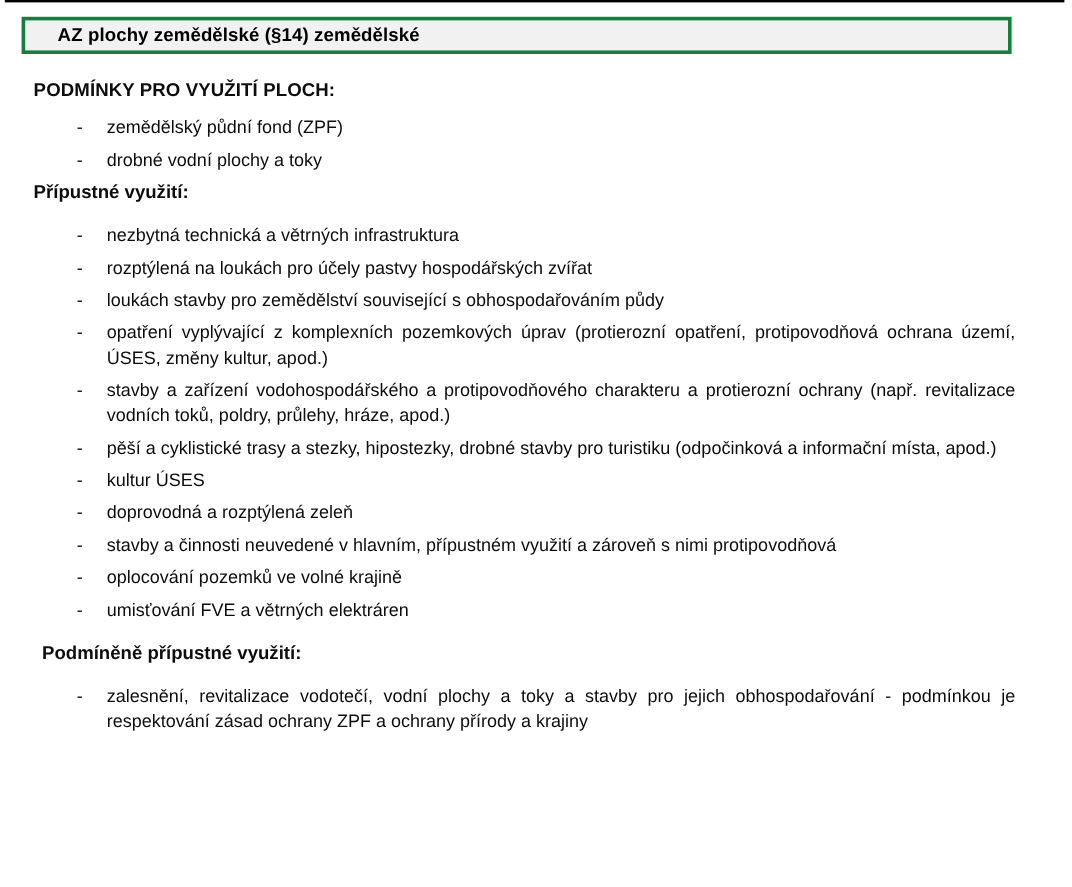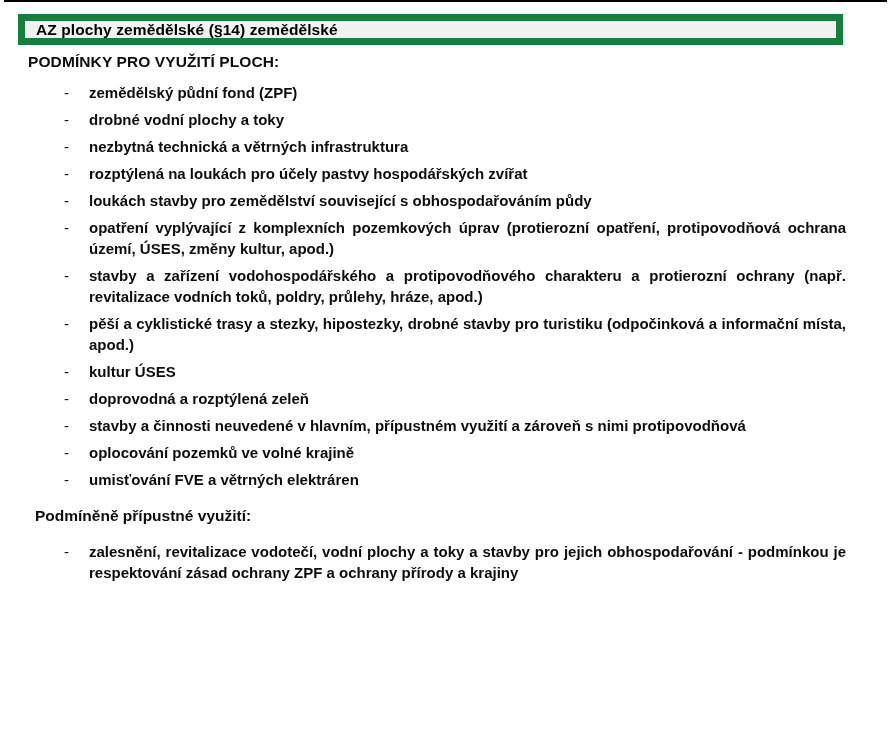--- a/index.html
+++ b/index.html
@@ -14,29 +14,29 @@
   .page { position: relative; width: 893px; height: 739px; background: #ffffff; }
 
   .top-rule {
     position: absolute; top: 0; left: 4px; width: 883px; height: 2px;
     background: #000000;
   }
 
   .header-box {
     position: absolute; top: 14px; left: 18px; width: 825px; height: 31px;
     background: #f1f1f1;
-    border: 7px solid #15803d;
+    border: 3px solid #15803d;
     display: flex; align-items: center;
-    padding-left: 11px;
+    padding-left: 27px;
     font-size: 15.5px; font-weight: bold; color: #000000;
     letter-spacing: 0.1px;
   }
 
   .content {
-    position: absolute; top: 52px; left: 28px; width: 818px;
+    position: absolute; top: 66px; left: 28px; width: 818px;
   }
 
   .main-title {
     font-size: 15.5px; font-weight: bold; line-height: 20px;
     margin-bottom: 10px;
     letter-spacing: 0.1px;
   }
 
   .section-heading {
     font-size: 15.5px; font-weight: bold; line-height: 21px;
@@ -54,21 +54,20 @@
     margin-bottom: 6px;
   }
   li.item .dash {
     flex: 0 0 28px; width: 28px;
     text-align: left; padding-left: 3px;
   }
   li.item .text {
     flex: 1 1 auto;
     text-align: justify;
     text-justify: inter-word;
-    font-weight: bold;
   }
 </style>
 </head>
 <body>
 
 <div class="page">
   <div class="top-rule"></div>
 
   <div class="header-box">
     <span>AZ plochy zemědělské (§14) zemědělské</span>
@@ -84,20 +83,21 @@
               <span class="dash">-</span>
               <span class="text">zemědělský půdní fond (ZPF)</span>
             </li>
             <li class="item">
               <span class="dash">-</span>
               <span class="text">drobné vodní plochy a toky</span>
             </li>
           </ul>
         </div>
         <div class="section">
+          <div class="section-heading">Přípustné využití:</div>
           <ul class="items">
             <li class="item">
               <span class="dash">-</span>
               <span class="text">nezbytná technická a větrných infrastruktura</span>
             </li>
             <li class="item">
               <span class="dash">-</span>
               <span class="text">rozptýlená na loukách pro účely pastvy hospodářských zvířat</span>
             </li>
             <li class="item">

